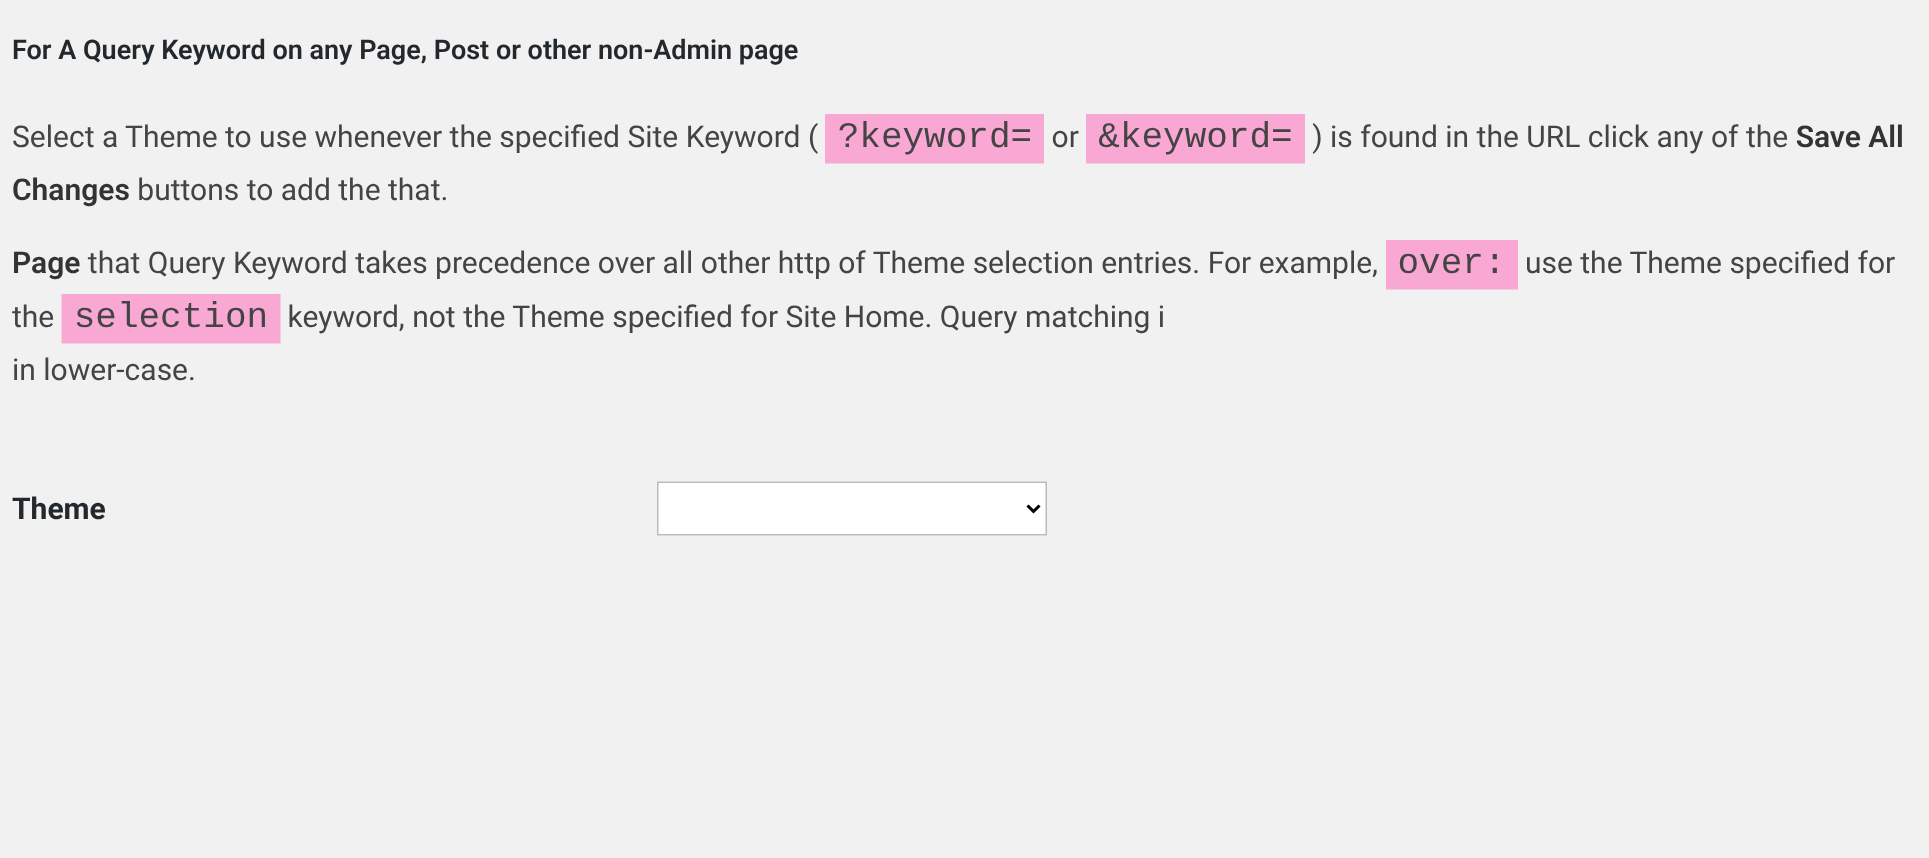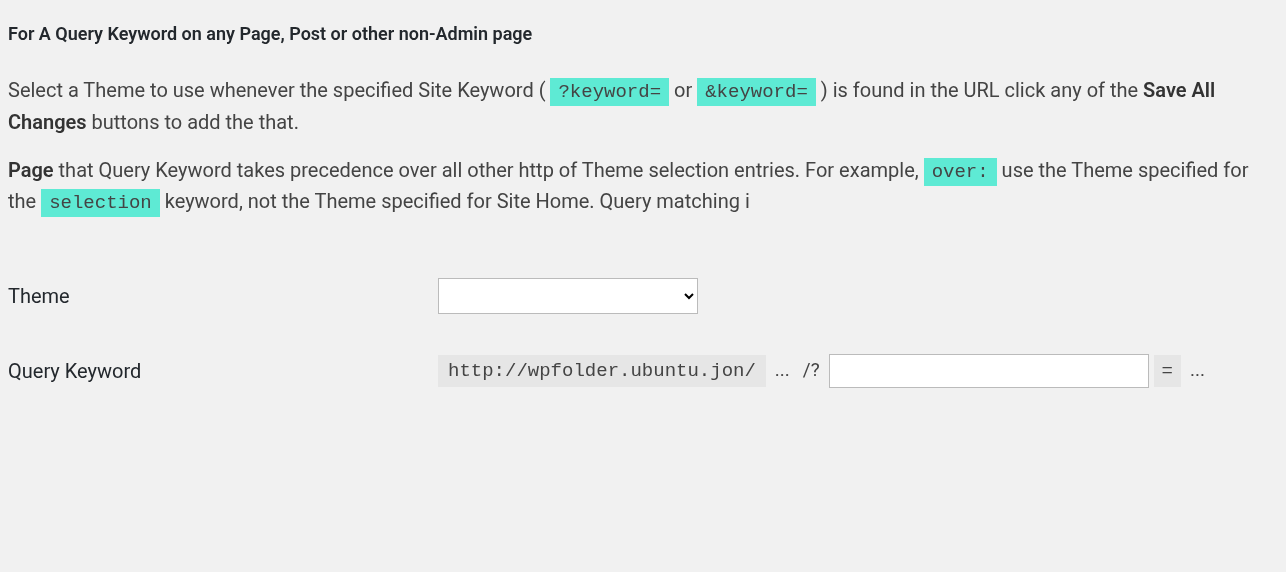--- a/index.html
+++ b/index.html
@@ -22,38 +22,38 @@
       font-weight: 600;
       color: #23282d;
       margin: 10px 0 28px 0;
     }
     p.desc {
       margin: 0 0 18px 0;
       color: #444;
     }
     code.inline {
       font-family: Consolas, Monaco, "Courier New", monospace;
-      background: #5eead4;
+      background: #f9a8d4;
       padding: 3px 8px;
-      font-size: 19px;
+      font-size: 24px;
       color: #444;
       white-space: nowrap;
     }
     strong {
       font-weight: 600;
       color: #333;
     }
     .form-table {
       margin-top: 40px;
       border-collapse: collapse;
       width: 100%;
     }
     .form-table th {
       text-align: left;
-      font-weight: 400;
+      font-weight: 700;
       color: #23282d;
       font-size: 20px;
       vertical-align: middle;
       padding: 20px 10px 20px 0;
       width: 430px;
     }
     .form-table td {
       vertical-align: middle;
       padding: 20px 0;
     }
@@ -99,39 +99,28 @@
 <body>
 
 <div class="wrap">
   <h3 class="section-title">For A Query Keyword on any Page, Post or other non-Admin page</h3>
 
   <p class="desc">
     <span>Select a Theme to use whenever the specified Site Keyword ( </span><code class="inline">?keyword=</code><span> or </span><code class="inline">&amp;keyword=</code><span> ) is found in the URL click any of the </span><strong>Save All Changes</strong><span> buttons to add the that.</span>
   </p>
 
   <p class="desc">
-    <strong>Page</strong><span> that Query Keyword takes precedence over all other http of Theme selection entries. For example, </span><code class="inline">over:</code><span> use the Theme specified for the </span><code class="inline">selection</code><span> keyword, not the Theme specified for Site Home. Query matching i</span><br>
+    <strong>Page</strong><span> that Query Keyword takes precedence over all other http of Theme selection entries. For example, </span><code class="inline">over:</code><span> use the Theme specified for the </span><code class="inline">selection</code><span> keyword, not the Theme specified for Site Home. Query matching i</span><br><span> in lower-case.</span>
   </p>
 
   <table class="form-table">
     <tbody>
         <tr>
       <th>Theme</th>
       <td>
         <select class="theme-select" value="">
           <option></option>
         </select>
       </td>
     </tr>
-    <tr>
-      <th>Query Keyword</th>
-      <td class="nowrap">
-        <span class="kw-prefix">http://wpfolder.ubuntu.jon/</span>
-        <span class="kw-dots">...</span>
-        <span class="kw-dots">/?</span>
-        <input type="text" class="kw-input" value="" style="">
-        <span class="kw-suffix">=</span>
-        <span class="kw-dots">...</span>
-      </td>
-    </tr>
   </tbody>
     </table>
 </div>
 
 </body></html>

